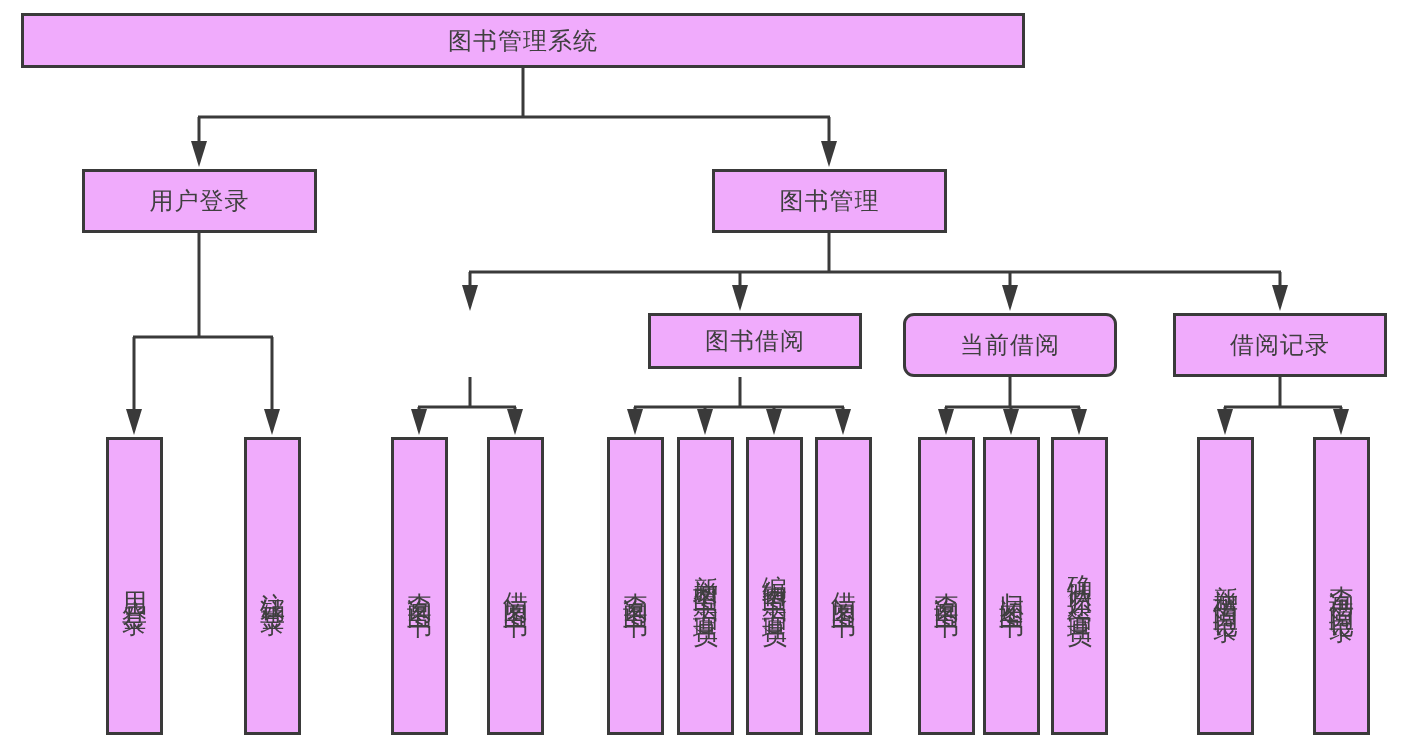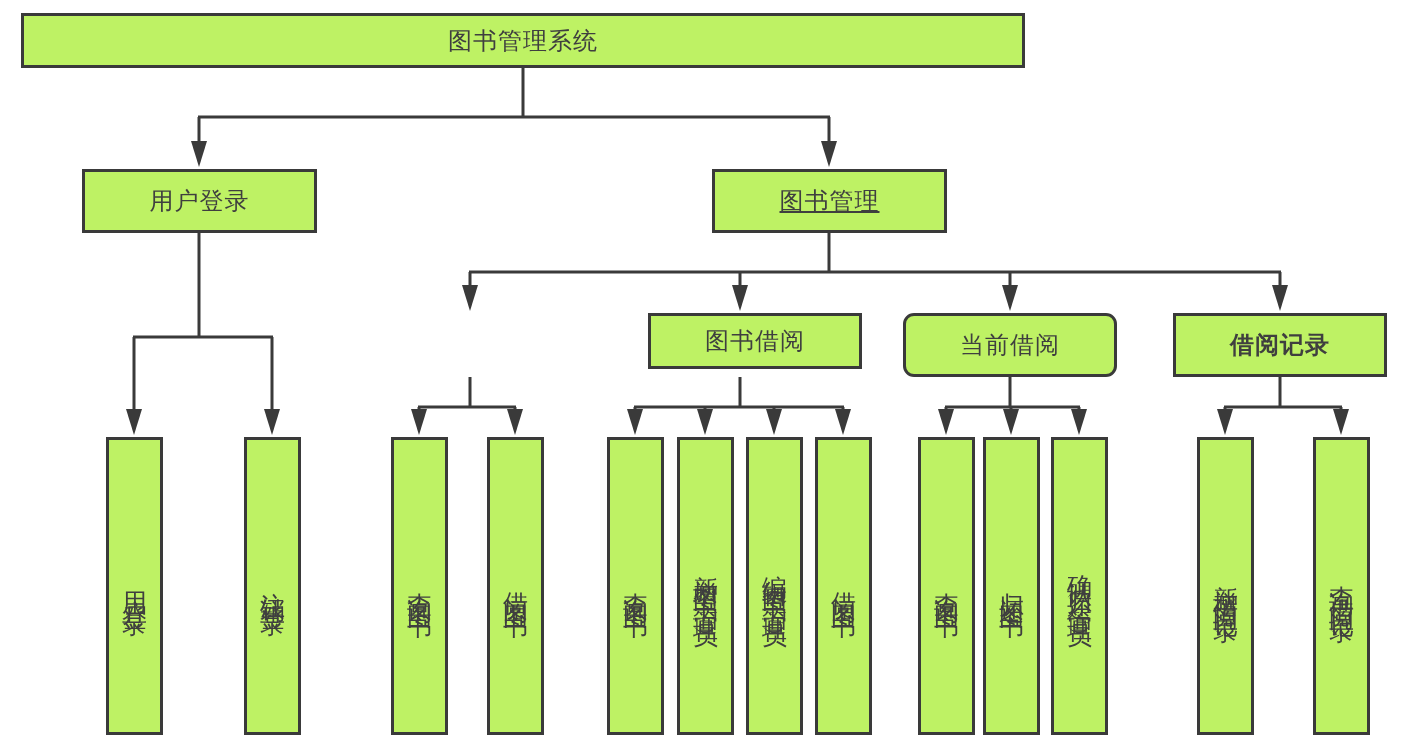--- a/index.html
+++ b/index.html
@@ -28,21 +28,21 @@
     fill: none;
   }
   .wires polygon {
     fill: var(--line, #3a3a3a);
     stroke: none;
   }
   .node {
     position: absolute;
     box-sizing: border-box;
     border: 3px solid var(--line, #3a3a3a);
-    background: #bef264;
+    background: #f0abfc;
     display: flex;
     align-items: center;
     justify-content: center;
     color: var(--text, #3f3f3f);
     font-size: 24px;
     letter-spacing: 1px;
     white-space: nowrap;
   }
   .node.root { font-size: 24px; }
   .node.leaf {
@@ -106,25 +106,25 @@
     <g>
       <path d="M1280 377 V408 M1224 407 H1342 M1225 407 V410 M1341 407 V410"></path>
       <polygon points="1217,409 1233,409 1225,435"></polygon>
       <polygon points="1333,409 1349,409 1341,435"></polygon>
     </g>
   </svg>
 
   <div class="node root" style="left:21px; top:13px; width:1004px; height:55px;">图书管理系统</div>
 
   <div class="node" style="left:82px; top:169px; width:235px; height:64px;">用户登录</div>
-  <div class="node" style="left:712px; top:169px; width:235px; height:64px;text-decoration:underline;">图书管理</div>
+  <div class="node" style="left:712px; top:169px; width:235px; height:64px;">图书管理</div>
 
   <div class="node" style="left:648px; top:313px; width:214px; height:56px;">图书借阅</div>
   <div class="node" style="left:903px; top:313px; width:214px; height:64px;border-radius:11px;">当前借阅</div>
-  <div class="node" style="left:1173px; top:313px; width:214px; height:64px;font-weight:bold;">借阅记录</div>
+  <div class="node" style="left:1173px; top:313px; width:214px; height:64px;">借阅记录</div>
 
   <div class="node leaf" style="left:106px; top:437px; width:57px; height:298px;">用户登录</div>
   <div class="node leaf" style="left:244px; top:437px; width:57px; height:298px;">注销登录</div>
 
   <div class="node leaf" style="left:391px; top:437px; width:57px; height:298px;">查询图书</div>
   <div class="node leaf" style="left:487px; top:437px; width:57px; height:298px;">借阅图书</div>
 
   <div class="node leaf" style="left:607px; top:437px; width:57px; height:298px;">查询图书</div>
   <div class="node leaf" style="left:677px; top:437px; width:57px; height:298px;">新增图书（管理员）</div>
   <div class="node leaf" style="left:746px; top:437px; width:57px; height:298px;">编辑图书（管理员）</div>

